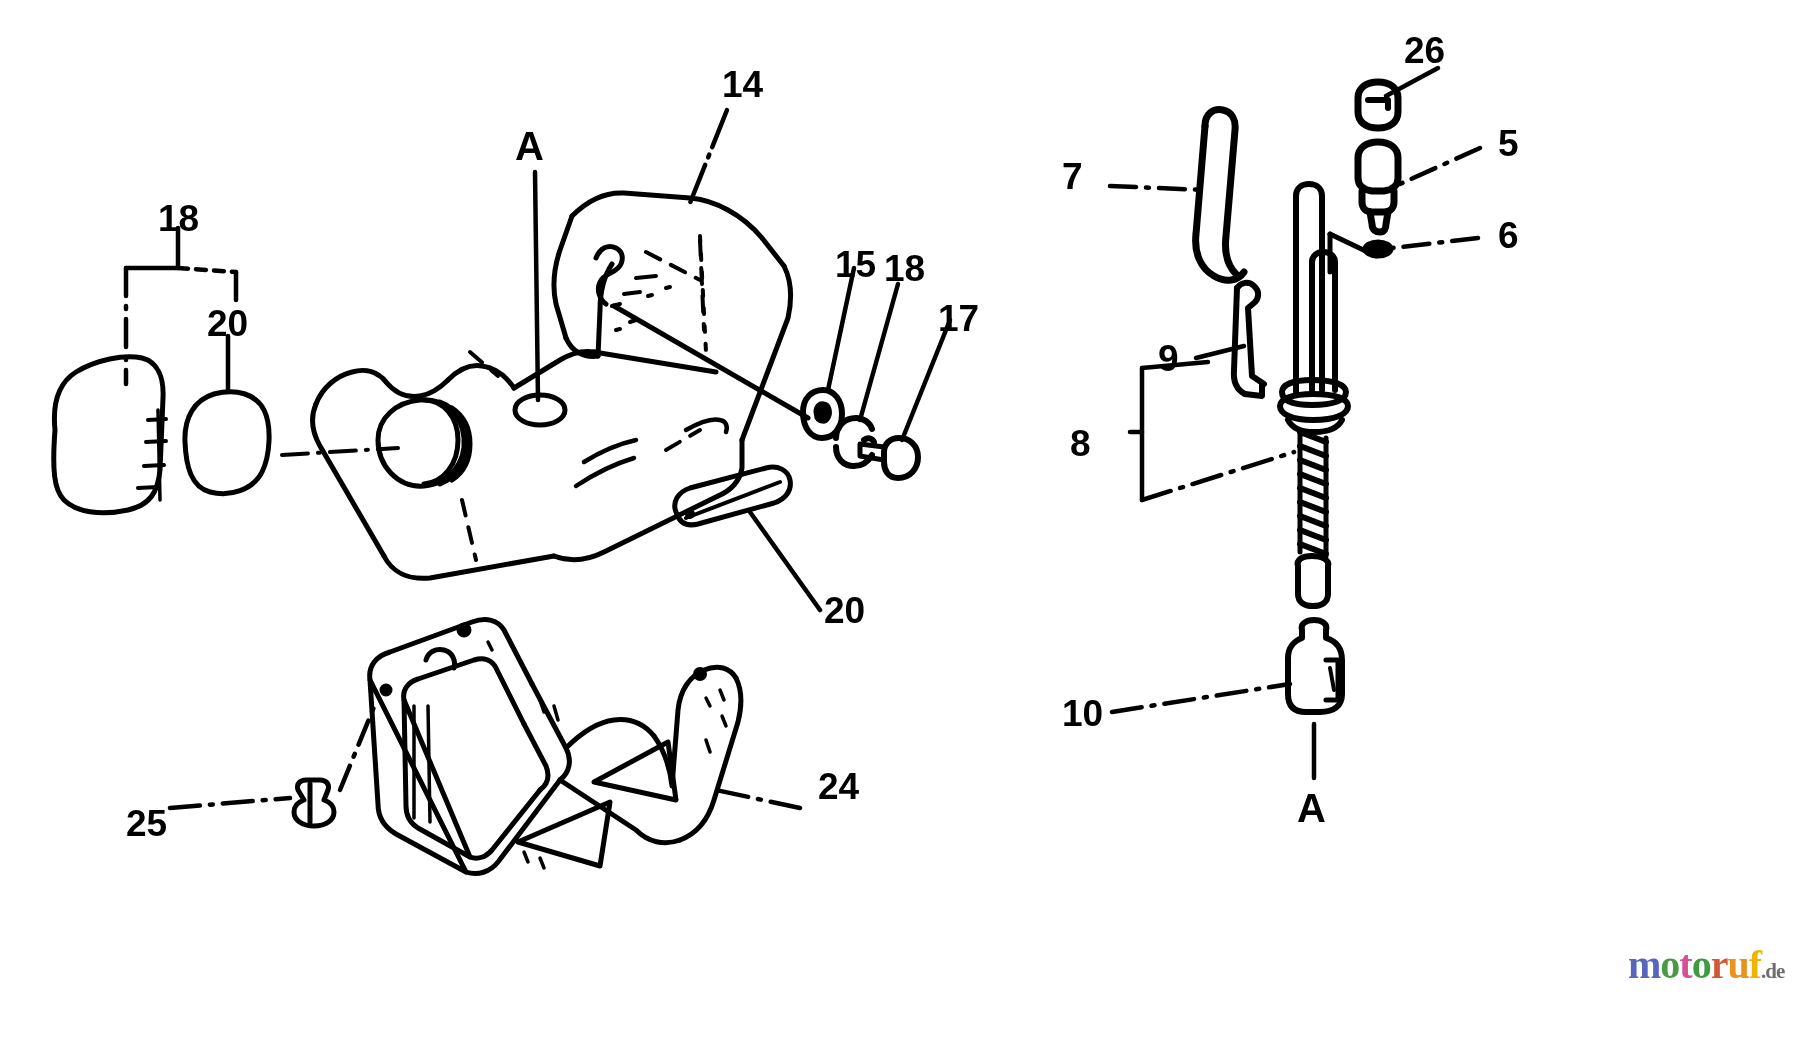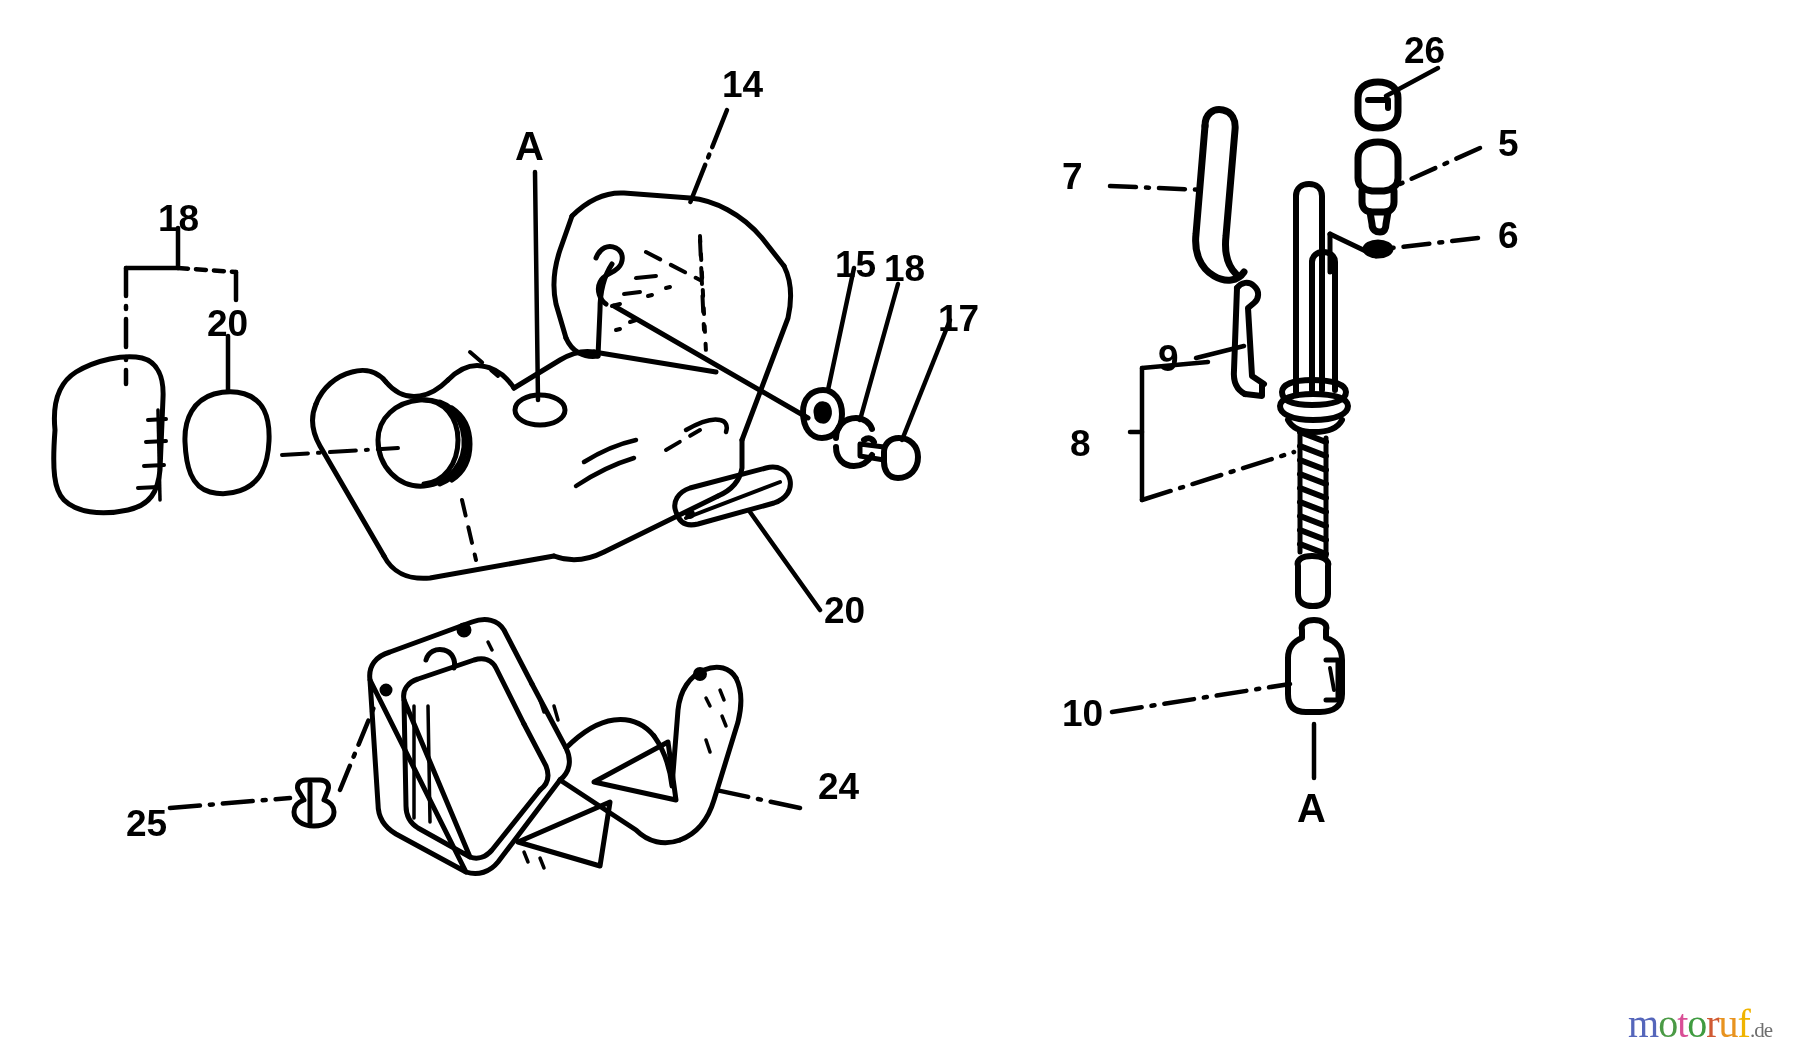--- a/index.html
+++ b/index.html
@@ -18,27 +18,28 @@
   #diagram {
     position: absolute;
     left: 0;
     top: 0;
     width: 1800px;
     height: 1061px;
   }
   .wm {
     position: absolute;
     left: 1628px;
-    top: 1004px;
+    top: 945px;
     font-family: "Liberation Serif", serif;
     font-size: 40px;
     letter-spacing: -1px;
     white-space: nowrap;
     line-height: 1;
     user-select: none;
+    font-weight: bold;
   }
   .wm .dot-de {
     font-size: 21px;
     color: #6e6e6e;
   }
   .callout-layer { position:absolute; left:0; top:0; width:1800px; height:1061px; }
   .num {
     position: absolute;
     font-family: "Liberation Sans", sans-serif;
     font-weight: 700;

